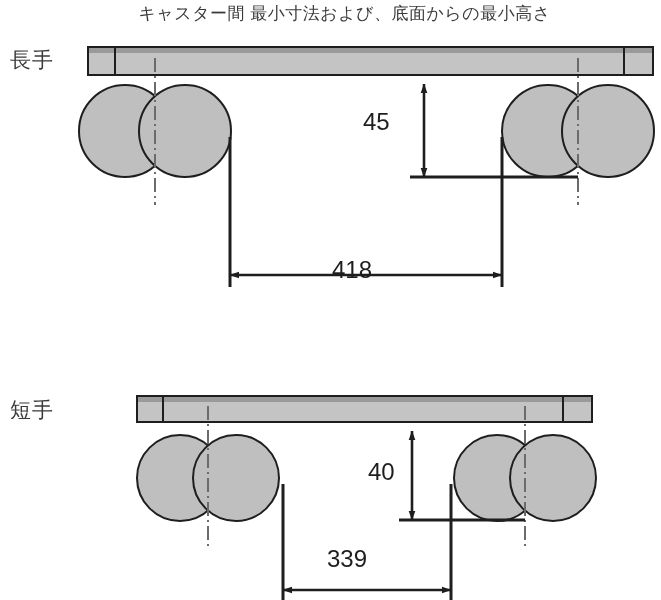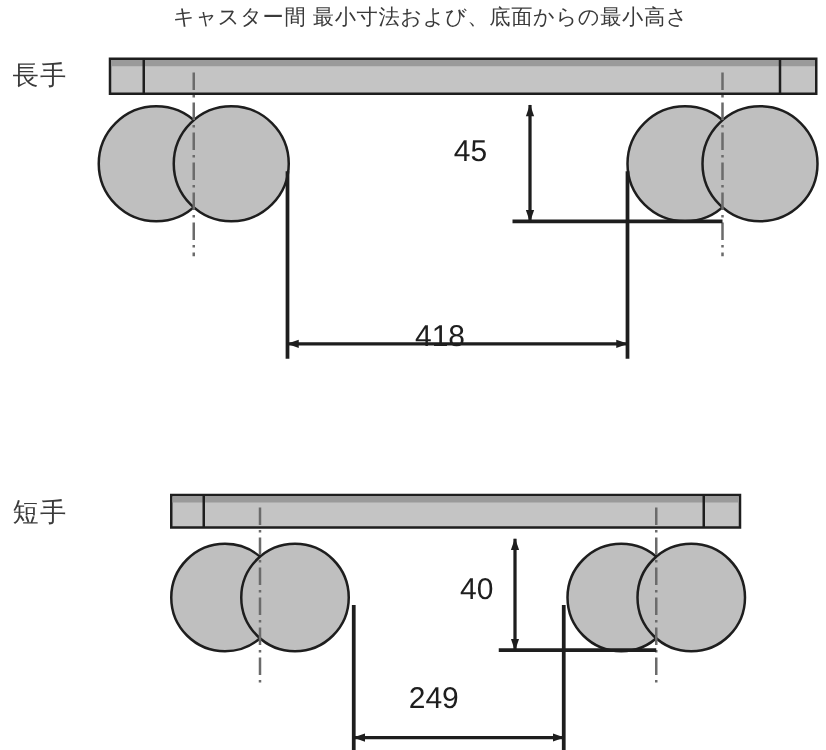--- a/index.html
+++ b/index.html
@@ -147,15 +147,15 @@
   <div class="row-label" id="label-long">長手</div>
 
   <div class="row-label" id="label-short">短手</div>
 
   <div class="dim-text" id="dim-45">45</div>
 
   <div class="dim-text" id="dim-418">418</div>
 
   <div class="dim-text" id="dim-60">40</div>
 
-  <div class="dim-text" id="dim-207">249</div>
+  <div class="dim-text" id="dim-207">339</div>
 
 </div>
 
 </body></html>

